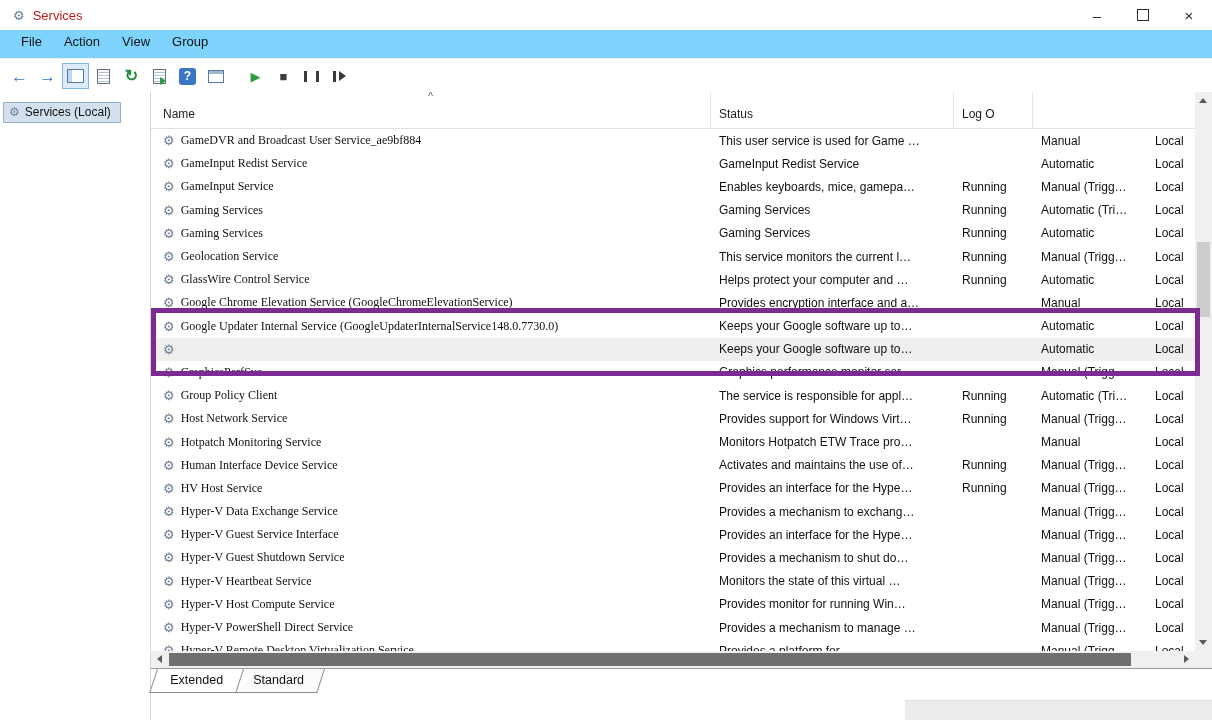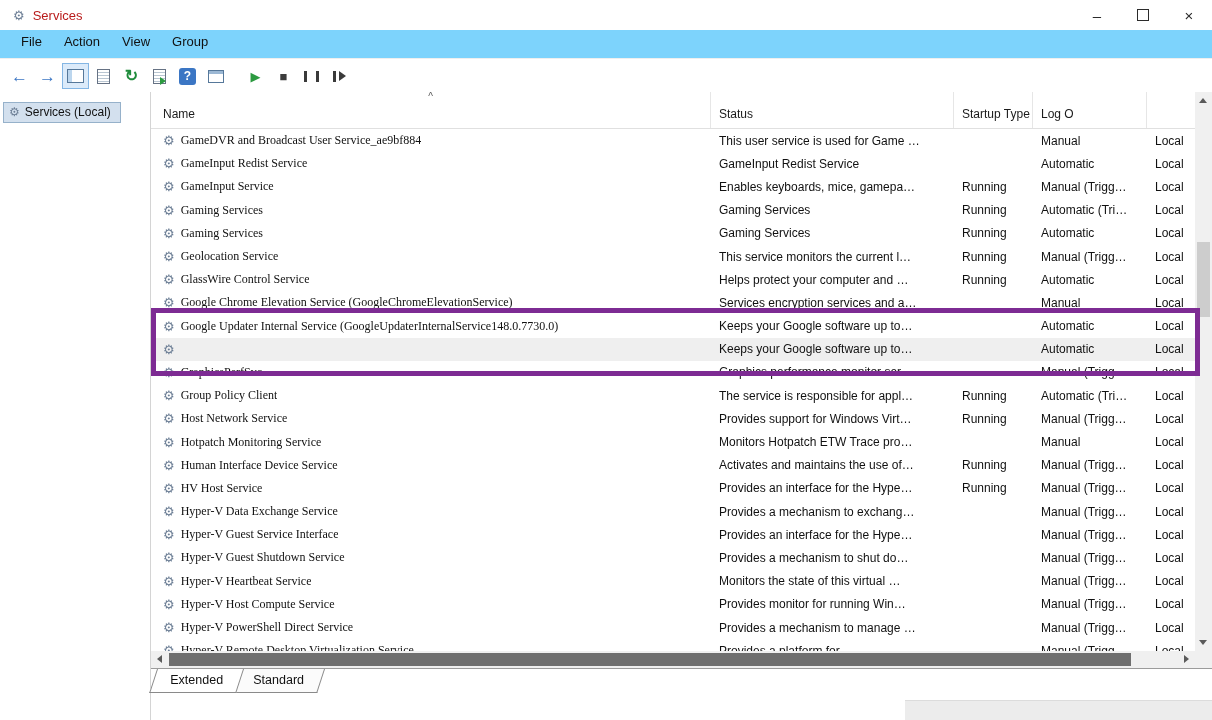--- a/index.html
+++ b/index.html
@@ -164,23 +164,20 @@
     <div class="table-region" data-name="services-table">
 
       <div class="lheader" data-name="list-header">
         <div class="hcell first" data-name="column-header-name">
           <span class="sort-caret" data-name="sort-ascending-icon">^</span>
           <span data-name="column-header-name-label">Name</span>
         </div>
         <div class="hcell" data-name="column-header-status">
             <span data-name="column-header-status-label">Status</span>
           </div>
-        <div class="hcell" data-name="column-header-startup-type">
-            <span data-name="column-header-startup-type-label">Startup Type</span>
-          </div>
         <div class="hcell" data-name="column-header-log-on">
             <span data-name="column-header-log-on-label">Log O</span>
           </div>
       </div>
 
       <div class="rows" data-name="services-rows">
           <div class="trow" data-name="service-row">
             <div class="cell c-name" data-name="service-name-cell">
               <span class="svc-icon" data-name="service-gear-icon">⚙</span>
               <span class="nm" data-name="service-name">GameDVR and Broadcast User Service_ae9bf884</span>
@@ -248,21 +245,21 @@
             <div class="cell c-desc" data-name="service-description">Helps protect your computer and …</div>
             <div class="cell c-status" data-name="service-status">Running</div>
             <div class="cell c-startup" data-name="service-startup-type">Automatic</div>
             <div class="cell c-logon" data-name="service-log-on">Local</div>
           </div>
           <div class="trow" data-name="service-row">
             <div class="cell c-name" data-name="service-name-cell">
               <span class="svc-icon" data-name="service-gear-icon">⚙</span>
               <span class="nm" data-name="service-name">Google Chrome Elevation Service (GoogleChromeElevationService)</span>
             </div>
-            <div class="cell c-desc" data-name="service-description">Services encryption services and a…</div>
+            <div class="cell c-desc" data-name="service-description">Provides encryption interface and a…</div>
             <div class="cell c-status" data-name="service-status"></div>
             <div class="cell c-startup" data-name="service-startup-type">Manual</div>
             <div class="cell c-logon" data-name="service-log-on">Local</div>
           </div>
           <div class="trow" data-name="service-row">
             <div class="cell c-name" data-name="service-name-cell">
               <span class="svc-icon" data-name="service-gear-icon">⚙</span>
               <span class="nm" data-name="service-name">Google Updater Internal Service (GoogleUpdaterInternalService148.0.7730.0)</span>
             </div>
             <div class="cell c-desc" data-name="service-description">Keeps your Google software up to…</div>

